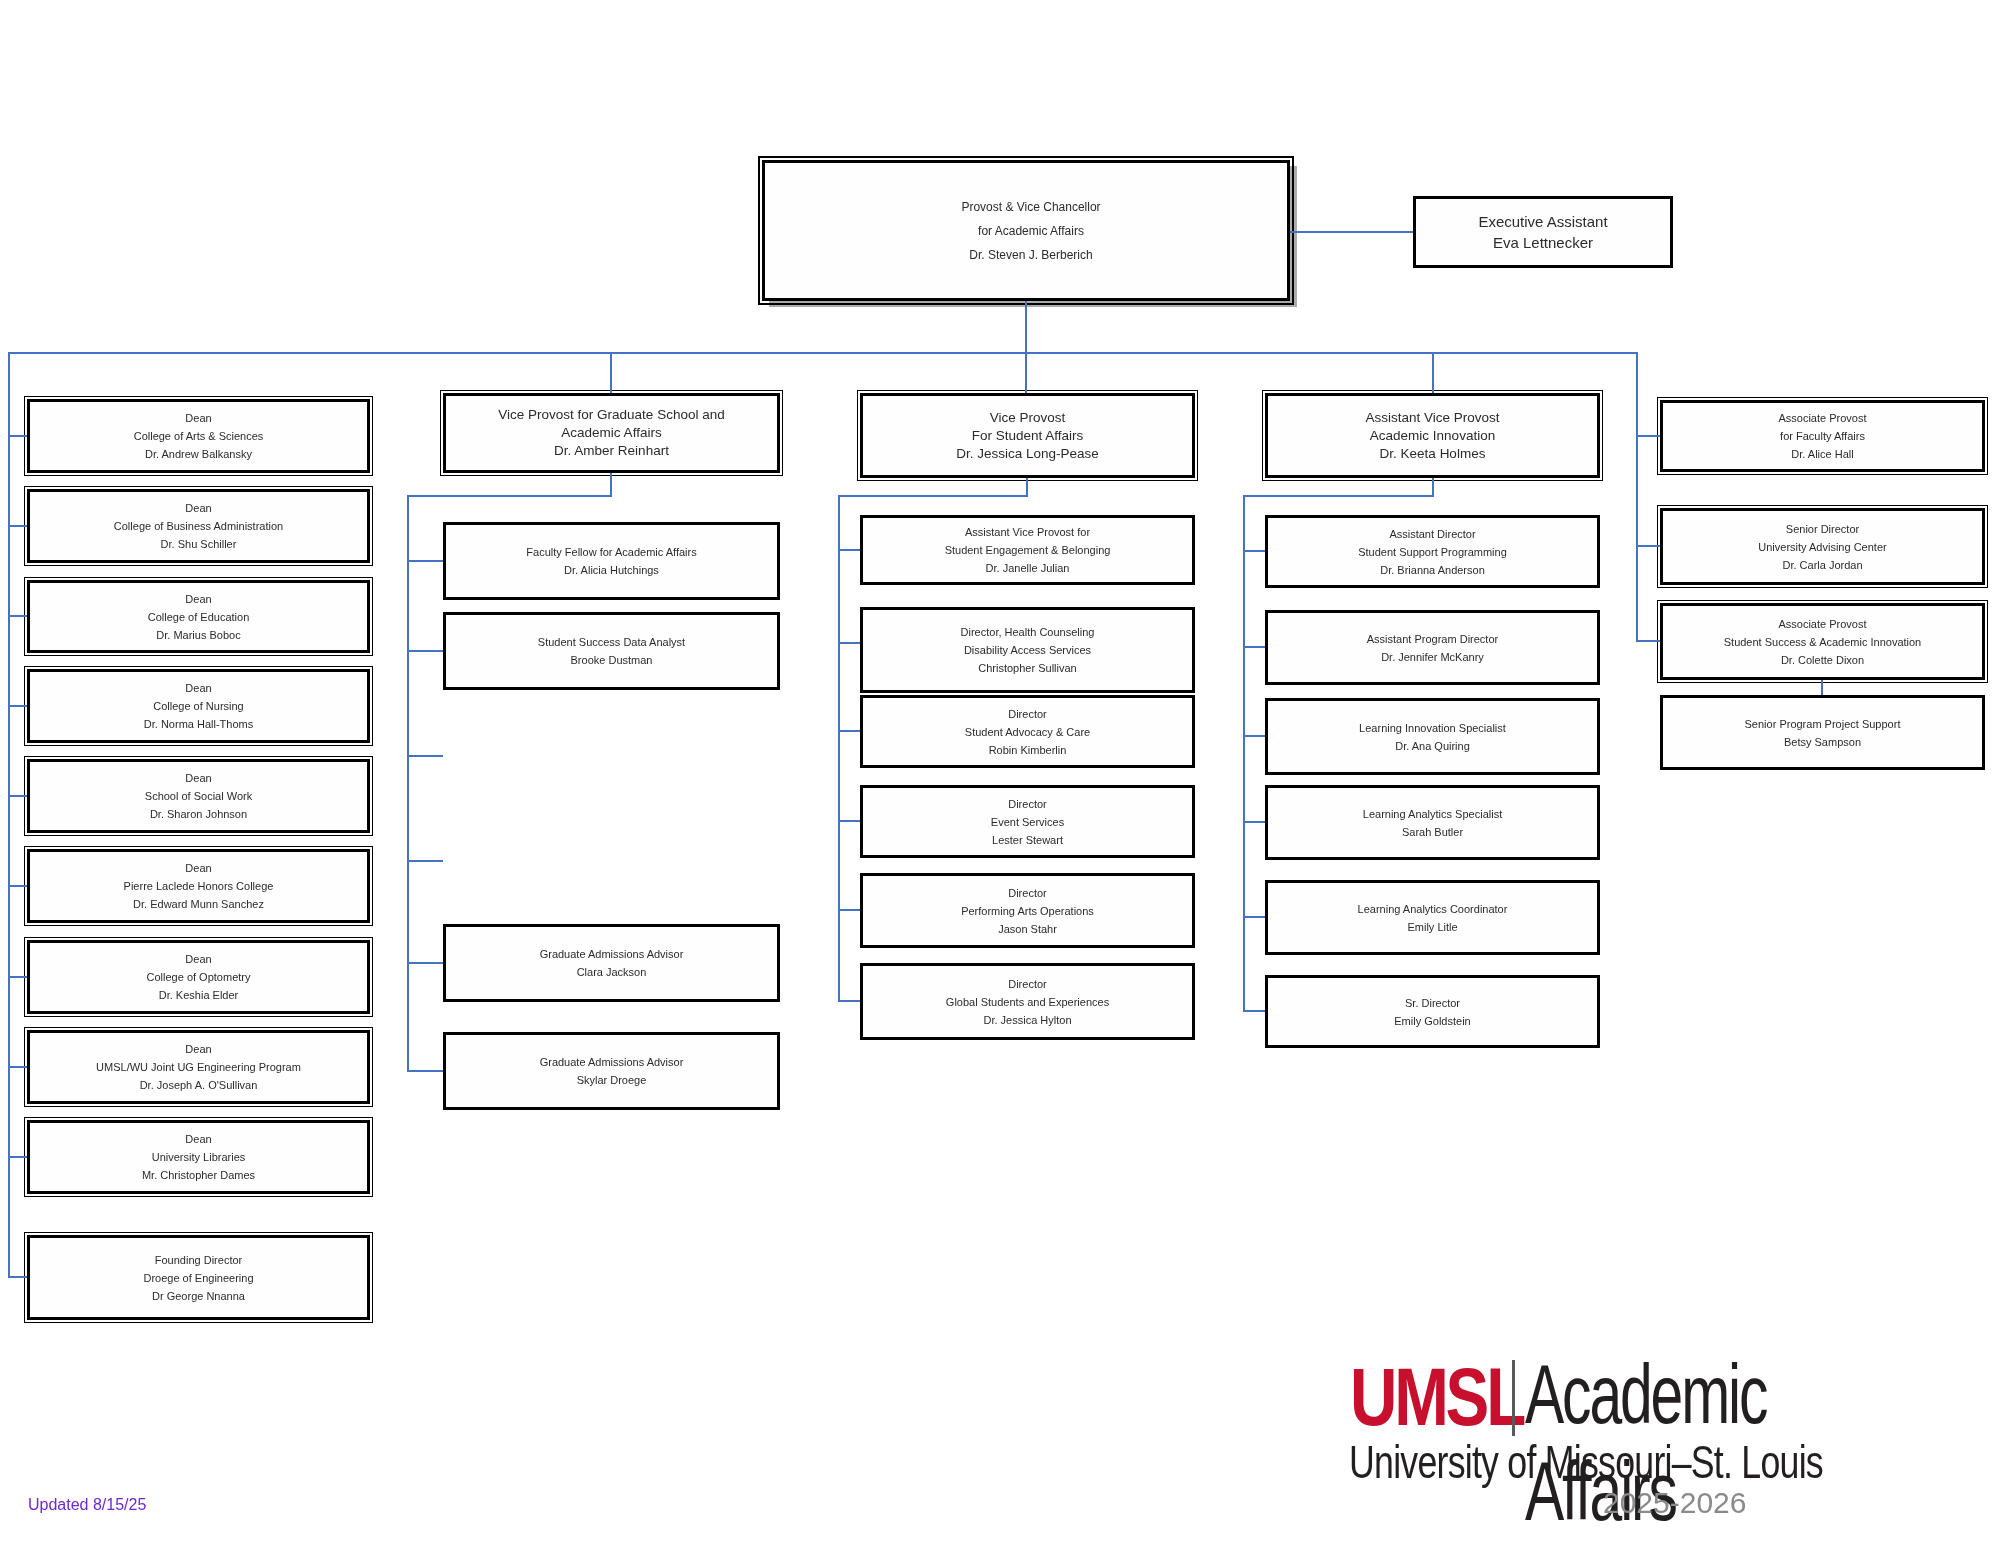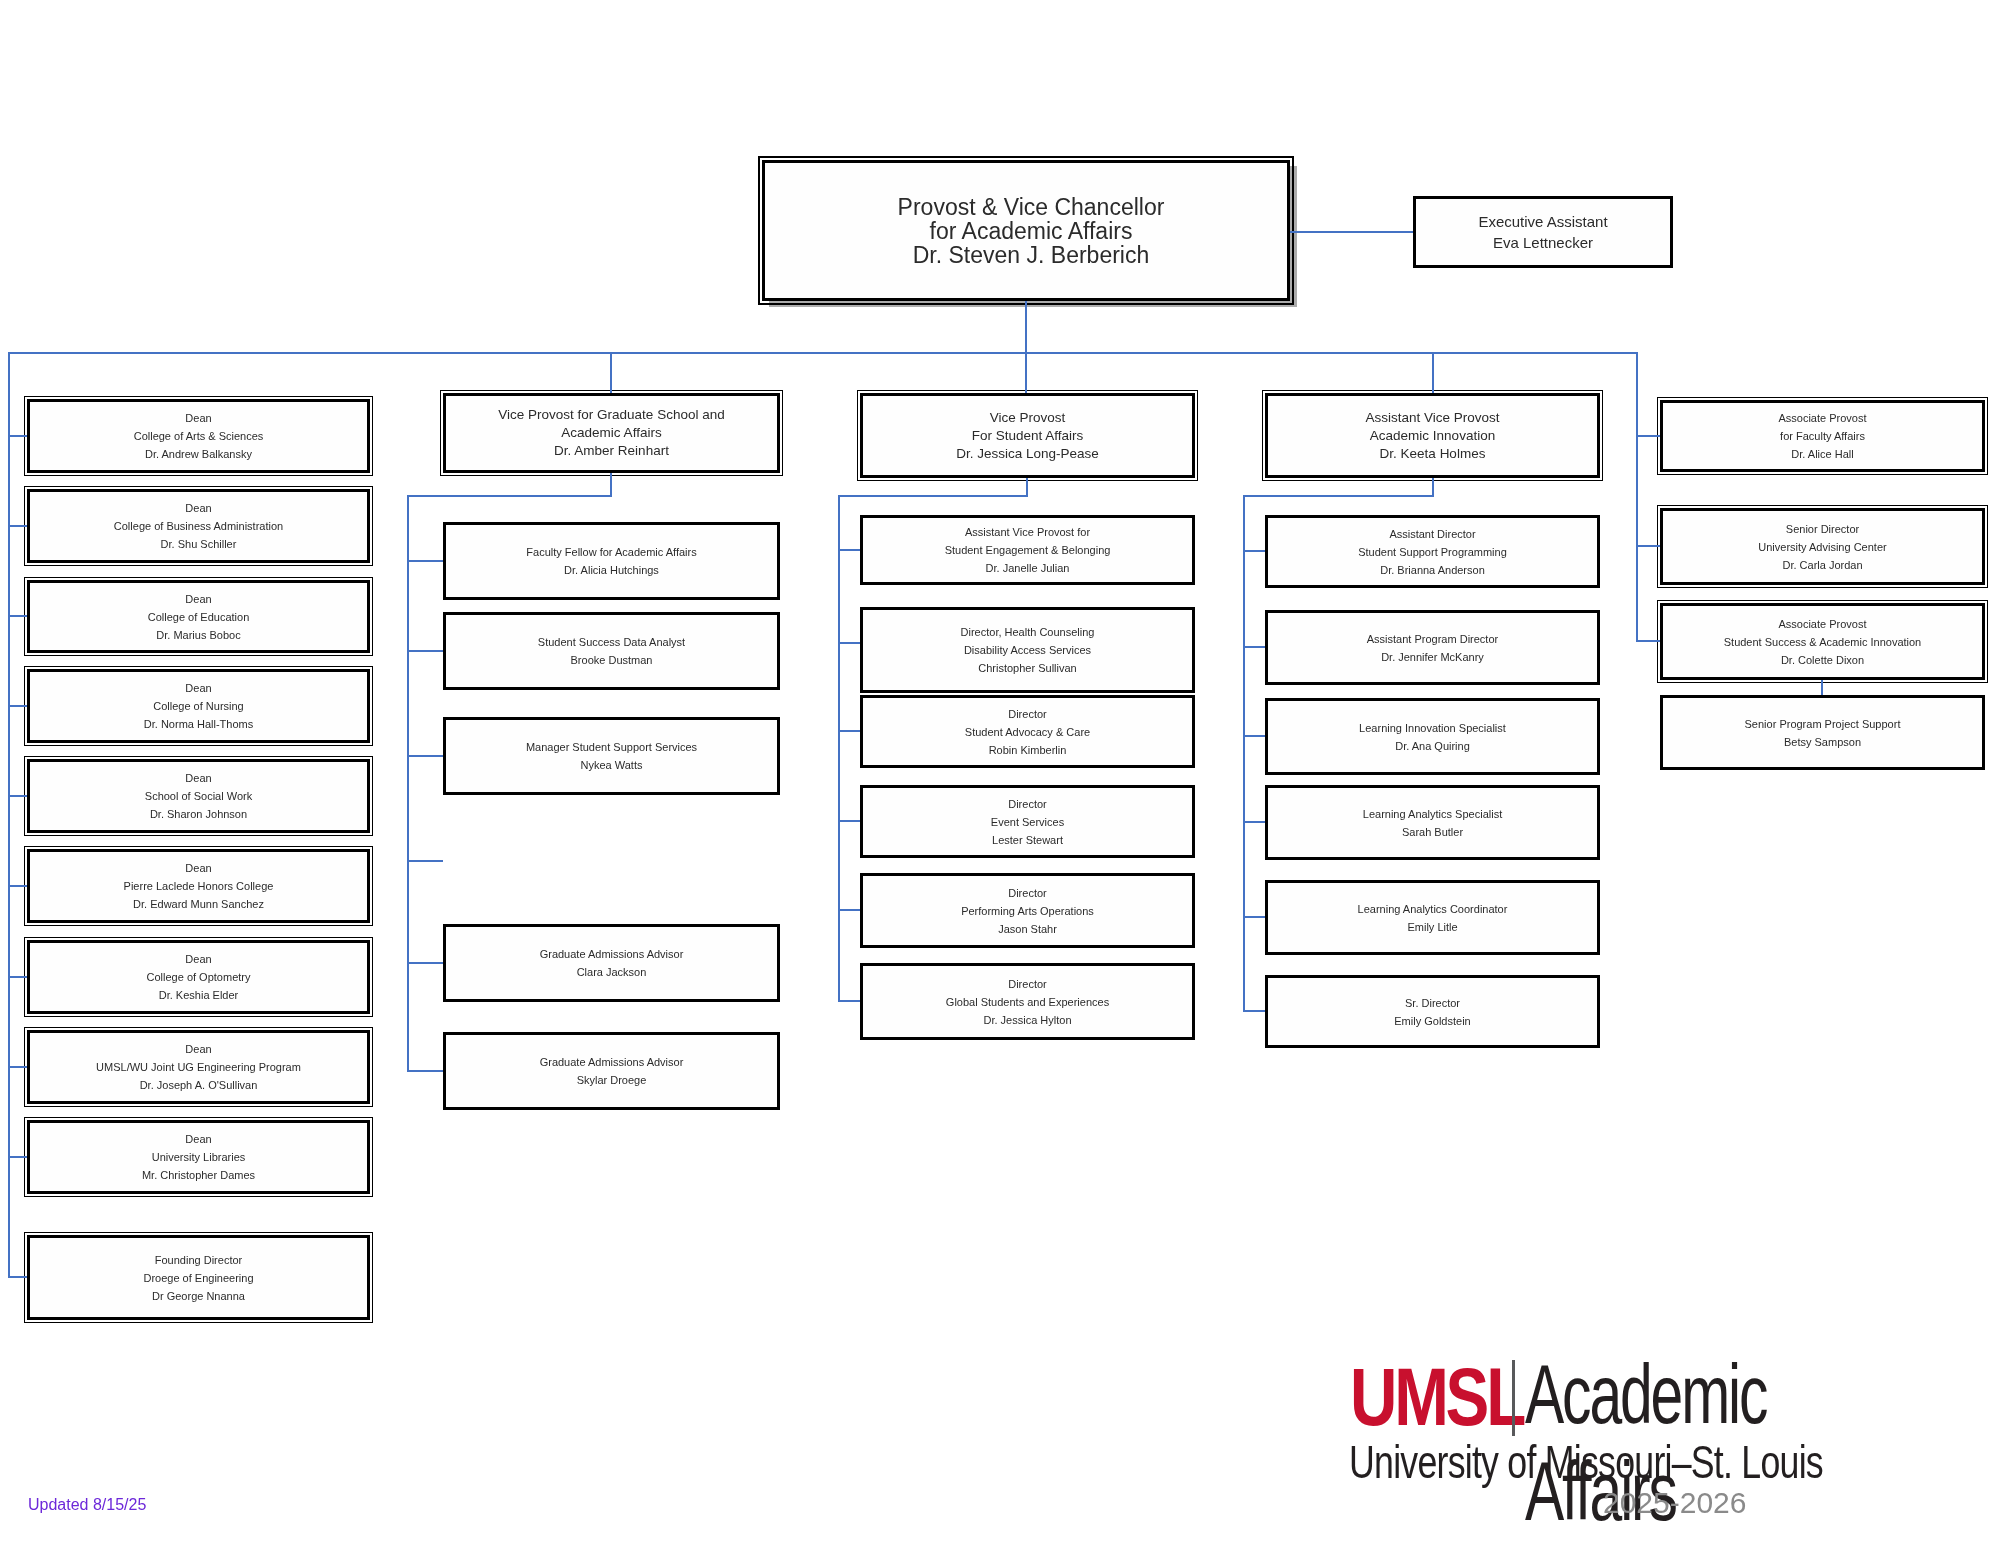--- a/index.html
+++ b/index.html
@@ -8,21 +8,21 @@
     font-family:"Liberation Sans", sans-serif; color:#222; overflow:hidden;
   }
   .box {
     position:absolute; background:#fefefe; border:3px solid #000;
     display:flex; flex-direction:column; justify-content:center; align-items:center;
     text-align:center; font-size:11px; line-height:18px; color:#2b2b2b;
     box-sizing:border-box; padding:4px 6px;
   }
   .box.double { outline:1px solid #000; outline-offset:2px; }
   .box.head  { font-size:13.5px; }
-  .box.provost { font-size:23px; line-height:24px; outline:2px solid #000; outline-offset:2px;
+  .box.provost { font-size:12px; line-height:24px; outline:2px solid #000; outline-offset:2px;
                  box-shadow:7px 6px 0 #ababab;padding-left:16px; }
   .box.exec { font-size:15px; line-height:21px; }
   .line { width:100%; }
   .conn { position:absolute; background:#4472C4; }
   .h { height:2px; } .v { width:2px; }
   
   #logo { position:absolute; left:1345px; top:1350px; width:650px; height:170px; }
   .logo-umsl { position:absolute; left:5px; top:0px; font-size:82px; font-weight:900;
                color:#c8102e; letter-spacing:-4px; transform:scaleX(0.80); transform-origin:left top; }
   .logo-bar { position:absolute; left:167px; top:10px; width:3px; height:76px; background:#58595b; }
@@ -105,24 +105,20 @@
       <div class="line">Dr. Amber Reinhart</div>
     </div>
   <div class="box" style="left:443px;top:612px;width:337px;height:78px">
       <div class="line">Student Success Data Analyst</div>
       <div class="line">Brooke Dustman</div>
     </div>
   <div class="box" style="left:443px;top:522px;width:337px;height:78px">
       <div class="line">Faculty Fellow for Academic Affairs</div>
       <div class="line">Dr. Alicia Hutchings</div>
     </div>
-  <div class="box" style="left:443px;top:717px;width:337px;height:78px">
-      <div class="line">Manager Student Support Services</div>
-      <div class="line">Nykea Watts</div>
-    </div>
   <div class="box" style="left:443px;top:924px;width:337px;height:78px">
       <div class="line">Graduate Admissions Advisor</div>
       <div class="line">Clara Jackson</div>
     </div>
   <div class="box" style="left:443px;top:1032px;width:337px;height:78px">
       <div class="line">Graduate Admissions Advisor</div>
       <div class="line">Skylar Droege</div>
     </div>
 
   <div class="box double head" style="left:860px;top:393px;width:335px;height:85px">

